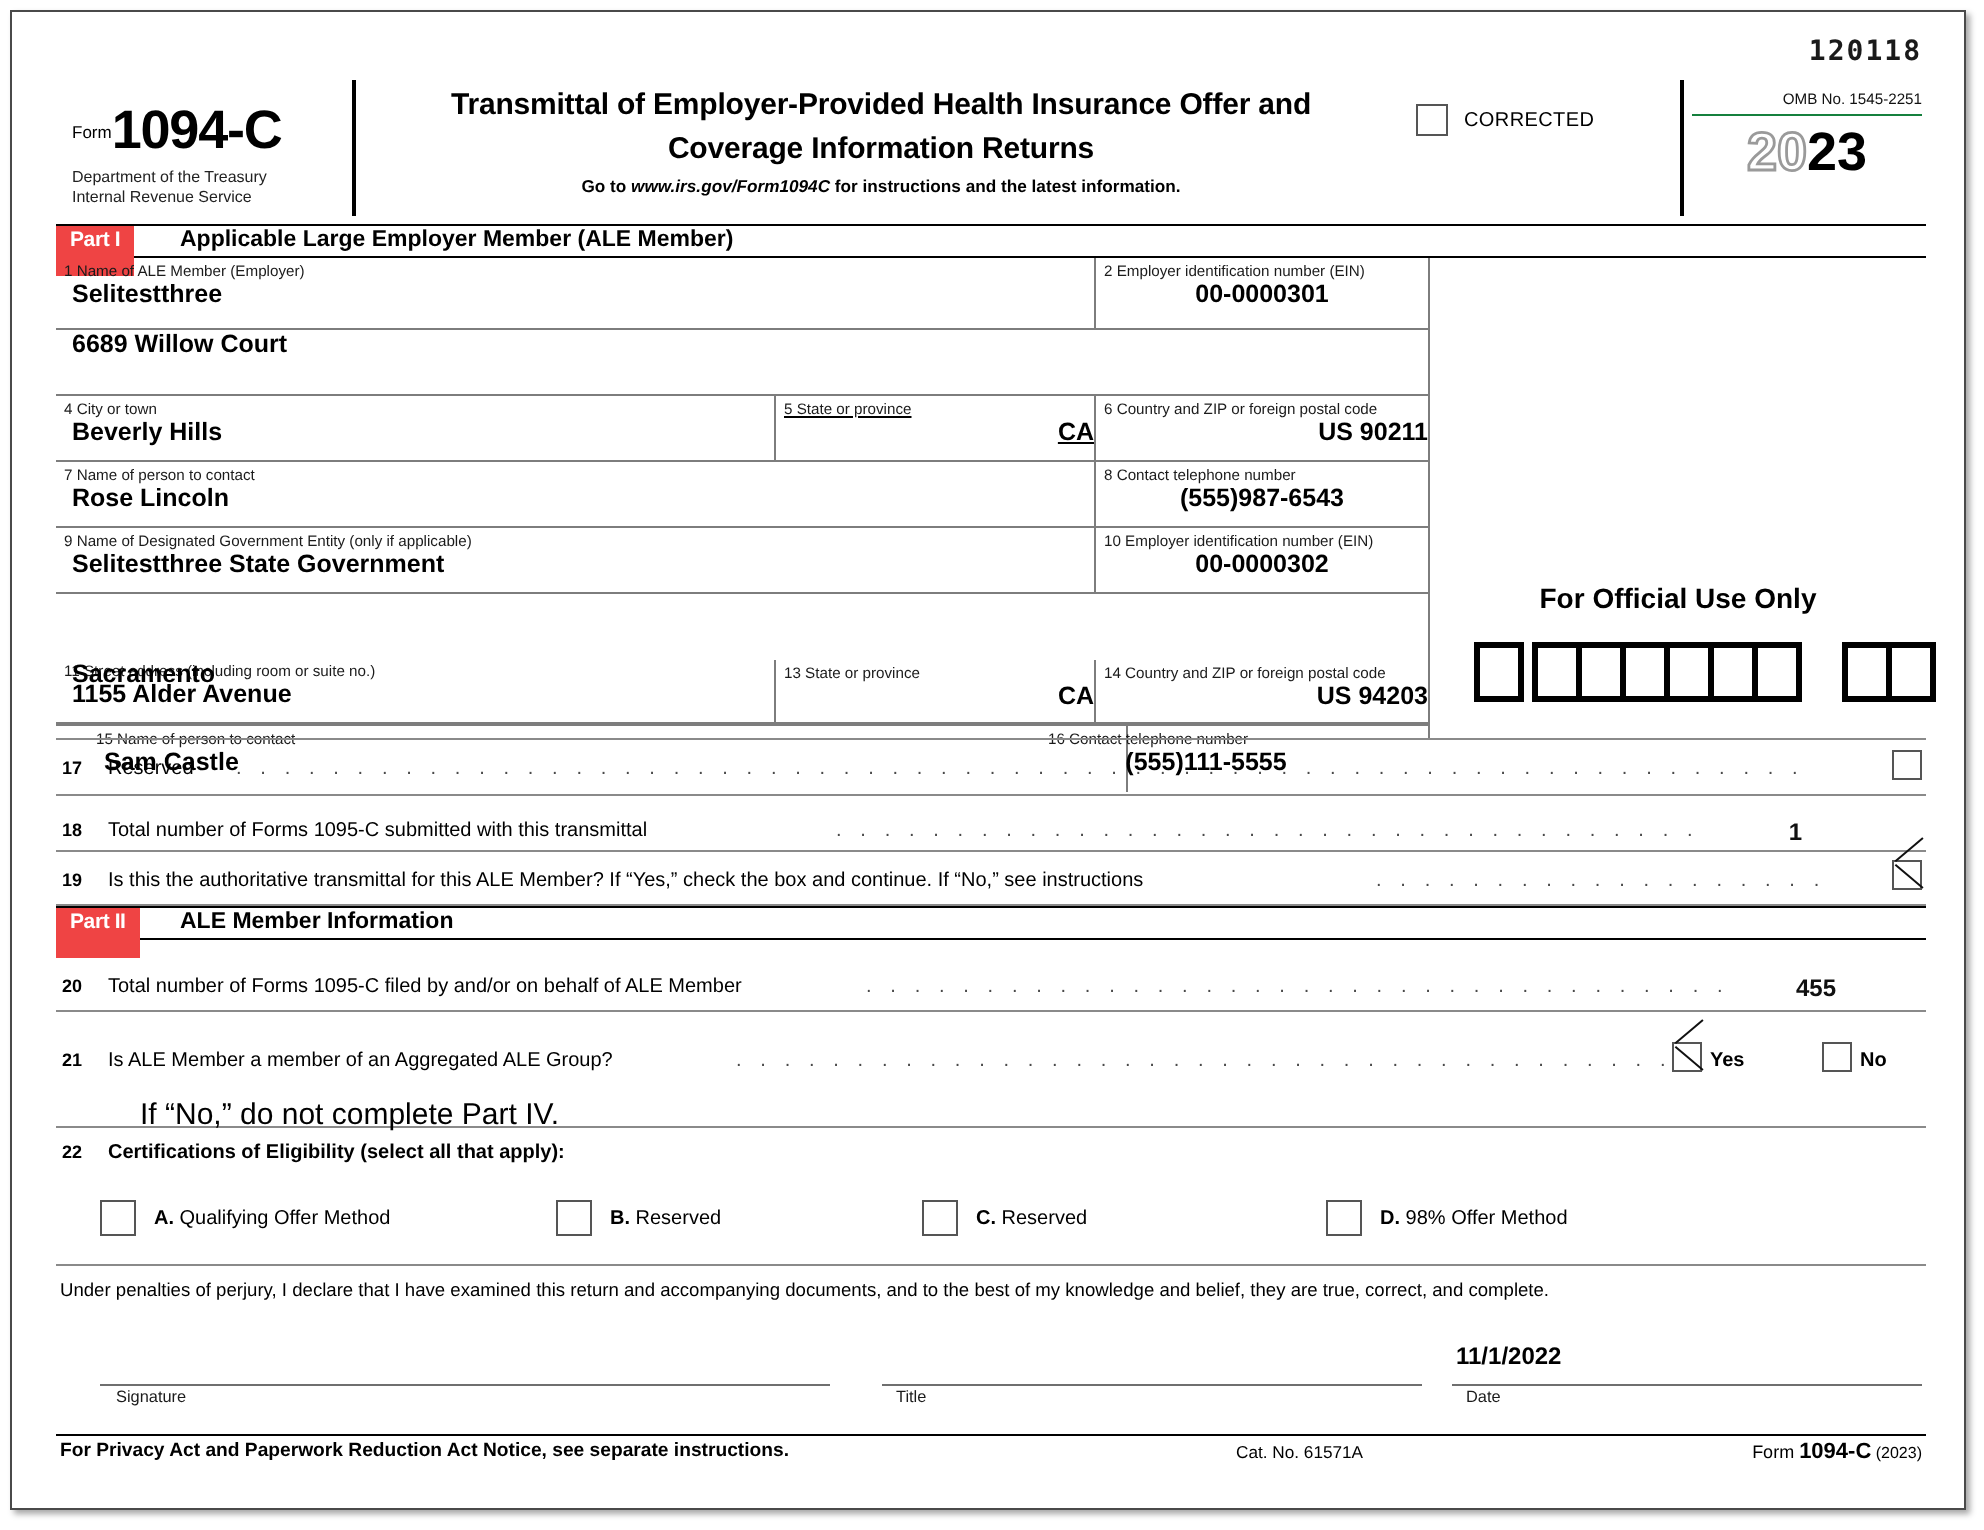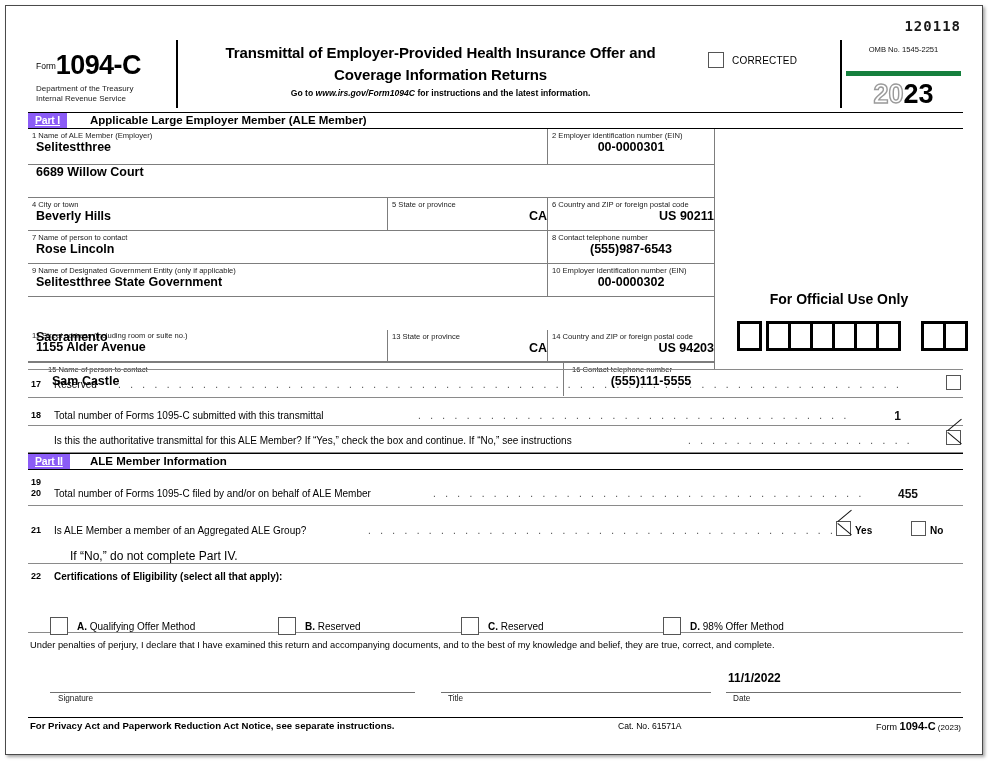--- a/index.html
+++ b/index.html
@@ -126,24 +126,25 @@
     position: absolute;
     left: 812px; top: 0;
     width: 123px;
     height: 68px;
     border-left: 2px solid #000;
     text-align: center;
   }
   .omb {
     font-size: 7.6px;
     padding-top: 5px;
-    border-bottom: 5px solid #15803d;
-    padding-bottom: 17px;
+    border-bottom: 1px solid #15803d;
+    padding-bottom: 3px;
     margin: 0 4px;
     color: #111;
+    text-align: right;
   }
   .year {
     font-size: 27px;
     font-weight: bold;
     letter-spacing: 0px;
     margin-top: 3px;
     line-height: 30px;
   }
   .year .outline {
     color: #fff;
@@ -156,29 +157,28 @@
     position: relative;
     height: 15px;
     border-top: 1.6px solid #000;
     border-bottom: 1.6px solid #000;
     background: #fff;
     margin-top: 2px;
   }
   .partbar .tag {
     position: absolute;
     left: 0; top: 0;
-    height: 15px;
-    background: #8b5cf6;
+    height: 25px;
+    background: #ef4444;
     color: #fff;
     font-size: 10.5px;
     font-weight: bold;
     line-height: 15px;
     padding: 0 7px;
     letter-spacing: -0.2px;
-    text-decoration: underline;
   }
   .partbar .ttl {
     position: absolute;
     left: 62px; top: 0;
     height: 15px;
     line-height: 15px;
     font-size: 11.5px;
     font-weight: bold;
   }
 
@@ -312,36 +312,35 @@
   .chk.x::before { transform: rotate(40deg); transform-origin: 0 0; left: 1px; top: 1px; width: 18px; }
   .chk.x::after  { transform: rotate(-40deg); transform-origin: 0 100%; left: 1px; top: -1px; width: 18px; }
 
   .ynlabel {
     position: absolute;
     font-size: 10px;
     font-weight: bold;
   }
   .subnote {
     position: absolute;
-    font-size: 12px;
+    font-size: 15px;
   }
 
   
   .cert-wrap {
     position: relative;
     height: 44px;
     border-bottom: 1px solid #8a8a8a;
   }
   .cert {
     position: absolute;
     top: 12px;
     display: flex;
     align-items: center;
     gap: 9px;
-    margin-top: 17px;
   }
   .cert .cb {
     width: 16px; height: 16px;
     border: 1px solid #555;
     background: #fff;
   }
   .cert .ct {
     font-size: 10px;
   }
   .cert .ct b { font-weight: bold; }
@@ -459,21 +458,21 @@
         <div class="cell" style="left:0; width:686px;">
           <div class="fval">6689 Willow Court</div>
         </div>
       </div>
 
       <div class="cellrow" style="top:69px; height:33px;">
         <div class="cell b-r" style="left:0; width:360px;">
           <div class="flab">4  City or town</div>
           <div class="fval">Beverly Hills</div>
         </div>
-        <div class="cell b-r" style="left:360px; width:160px;">
+        <div class="cell b-r" style="left:360px; width:160px;text-decoration:underline;">
           <div class="flab">5 State or province</div>
           <div class="fval pad2">CA</div>
         </div>
         <div class="cell" style="left:520px; width:166px;">
           <div class="flab">6 Country and ZIP or foreign postal code</div>
           <div class="fval pad2">US 90211</div>
         </div>
       </div>
 
       <div class="cellrow" style="top:102px; height:33px;">
@@ -517,21 +516,21 @@
           <div class="flab">14 Country and ZIP or foreign postal code</div>
           <div class="fval pad2">US 94203</div>
         </div>
       </div>
 
       <div class="cellrow" style="top:234px; height:33px; border-bottom:none;">
         <div class="cell b-r" style="left:16px; width:520px;">
           <div class="flab">15  Name of person to contact</div>
           <div class="fval">Sam  Castle</div>
         </div>
-        <div class="cell" style="left:540px; width:166px;">
+        <div class="cell" style="left:492px; width:166px;">
           <div class="flab">16 Contact telephone number</div>
           <div class="fval ctr">(555)111-5555</div>
         </div>
       </div>
 
     </div>
 
     <div class="official">
       <div class="ou-title">For Official Use Only</div>
       <div class="ou-boxes">
@@ -563,21 +562,21 @@
   </div>
 
   <div class="lrow" style="height:28px;">
     <div class="lnum" style="top:12px;">18</div>
     <div class="ltext" style="left:26px; top:12px;">Total number of Forms 1095-C submitted with this transmittal</div>
     <div class="leaders" style="left:390px; top:12px; width:430px;">. . . . . . . . . . . . . . . . . . . . . . . . . . . . . . . . . . . . . . . .</div>
     <div class="bigval" style="right:62px; top:11px;">1</div>
   </div>
 
   <div class="lrow" style="height:27px;">
-    <div class="lnum" style="top:9px;margin-top:42px;">19</div>
+    <div class="lnum" style="top:9px;">19</div>
     <div class="ltext" style="left:26px; top:9px;">Is this the authoritative transmittal for this ALE Member? If “Yes,” check the box and continue. If “No,” see instructions</div>
     <div class="leaders" style="left:660px; top:9px; width:225px;">. . . . . . . . . . . . . . . . . . . .</div>
     <div class="chk x" style="right:2px; top:4px;"></div>
   </div>
 
   <div class="partbar" style="margin-top:0;">
     <div class="tag">Part II</div>
     <div class="ttl">ALE Member Information</div>
   </div>
 

